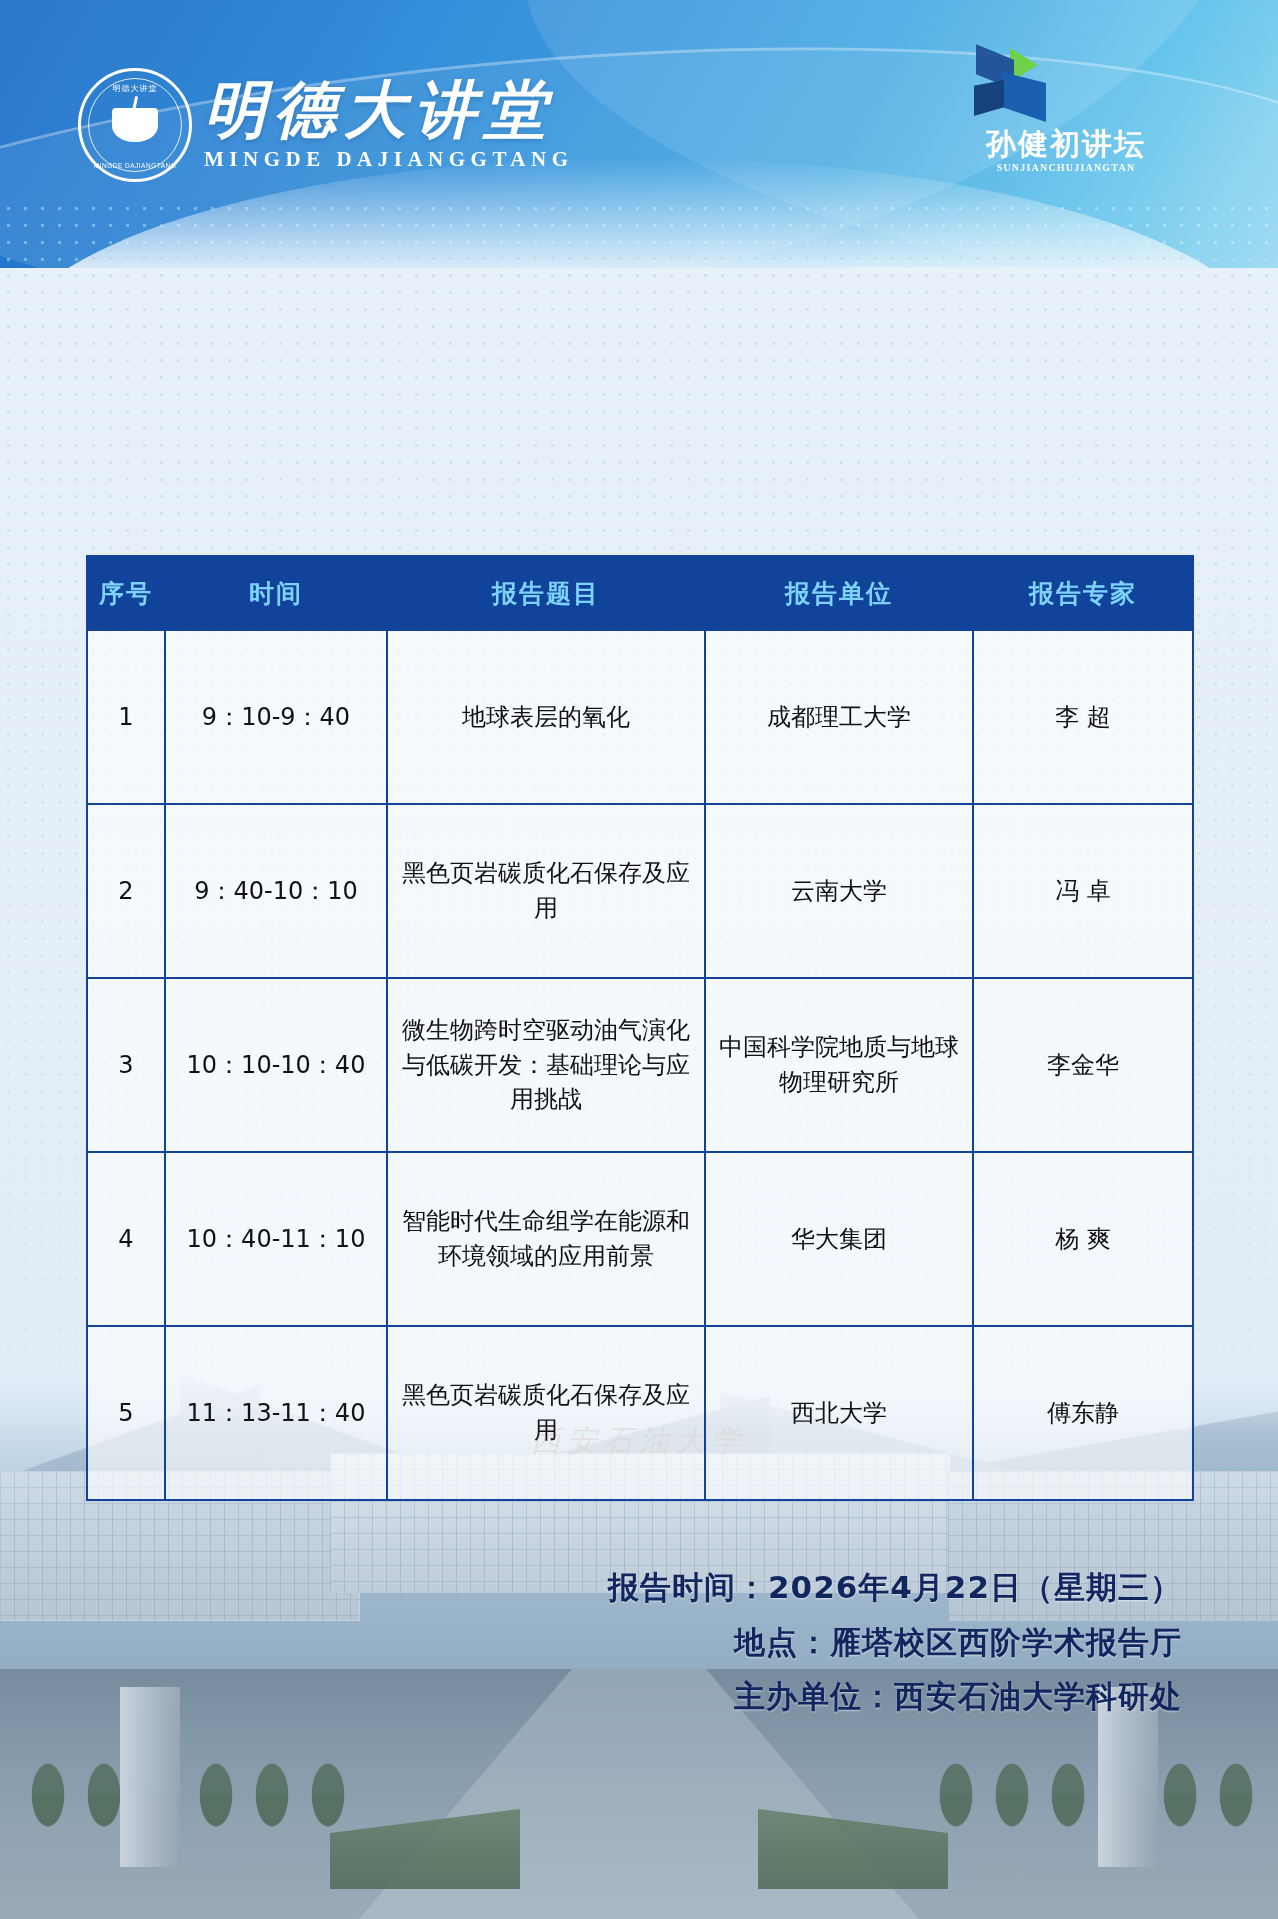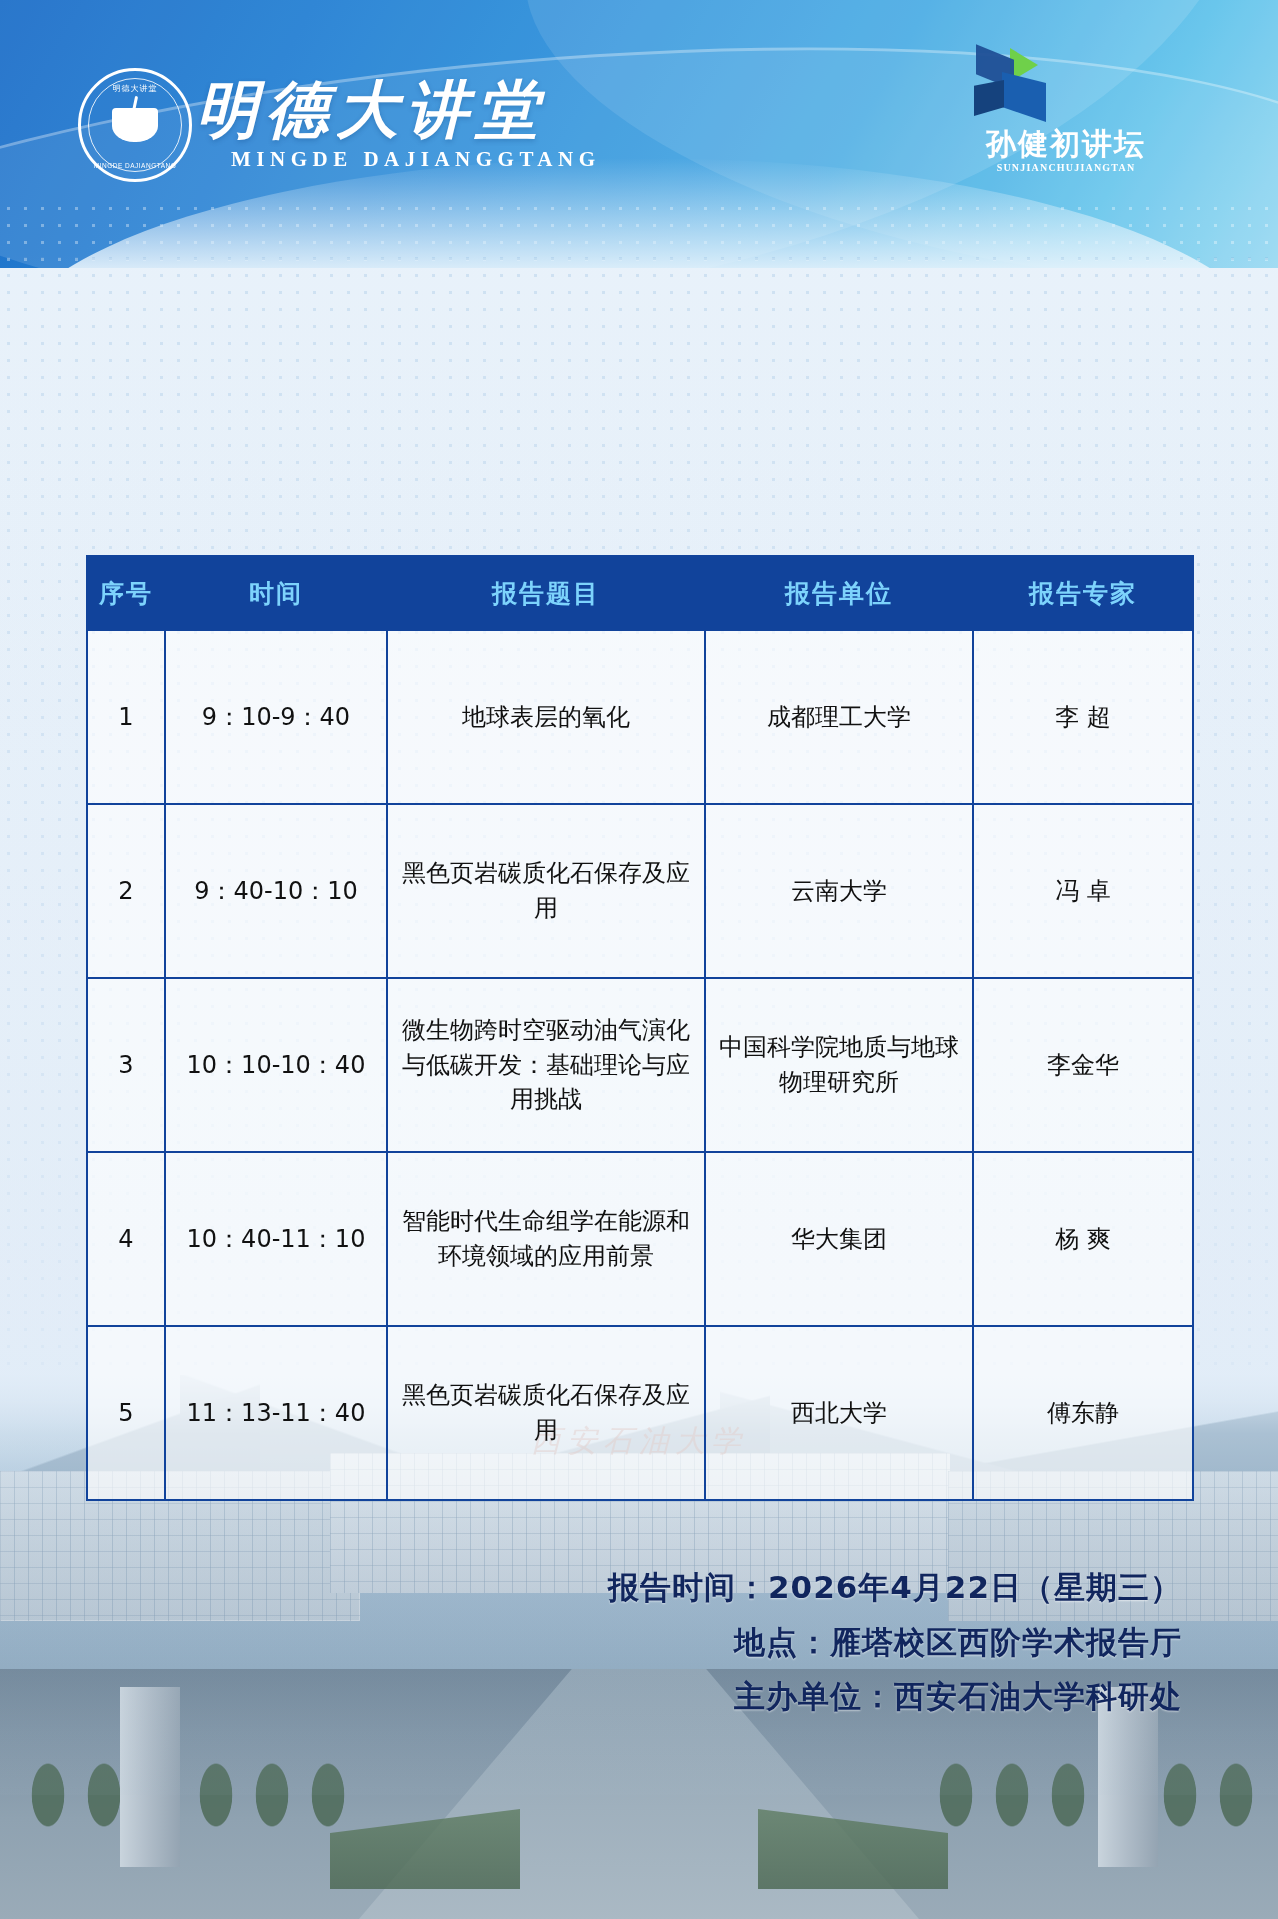--- a/index.html
+++ b/index.html
@@ -84,21 +84,21 @@
     background-image: radial-gradient(rgba(255,255,255,0.35) 1.6px, transparent 1.7px);
     background-size: 17px 17px;
   }
 
   
   .logo-block {
     position: absolute;
     left: 78px; top: 68px;
     display: flex;
     align-items: center;
-    gap: 4px;
+    gap: 12px;
     z-index: 5;
   }
   .seal {
     width: 108px; height: 108px;
     border-radius: 50%;
     border: 3px solid #ffffff;
     display: flex; align-items: center; justify-content: center;
     position: relative;
     flex: none;
   }
@@ -150,21 +150,20 @@
     font-style: italic;
     text-shadow: 0 2px 5px rgba(0,50,110,0.25);
   }
   .wordmark-en {
     font-family: "Liberation Serif", serif;
     font-size: 21px;
     font-weight: 700;
     color: #ffffff;
     letter-spacing: 5.5px;
     margin-top: 6px;
-    margin-left: 35px;
   }
 
   
   .sublogo {
     position: absolute;
     right: 112px; top: 46px;
     width: 200px;
     z-index: 5;
     text-align: center;
   }

